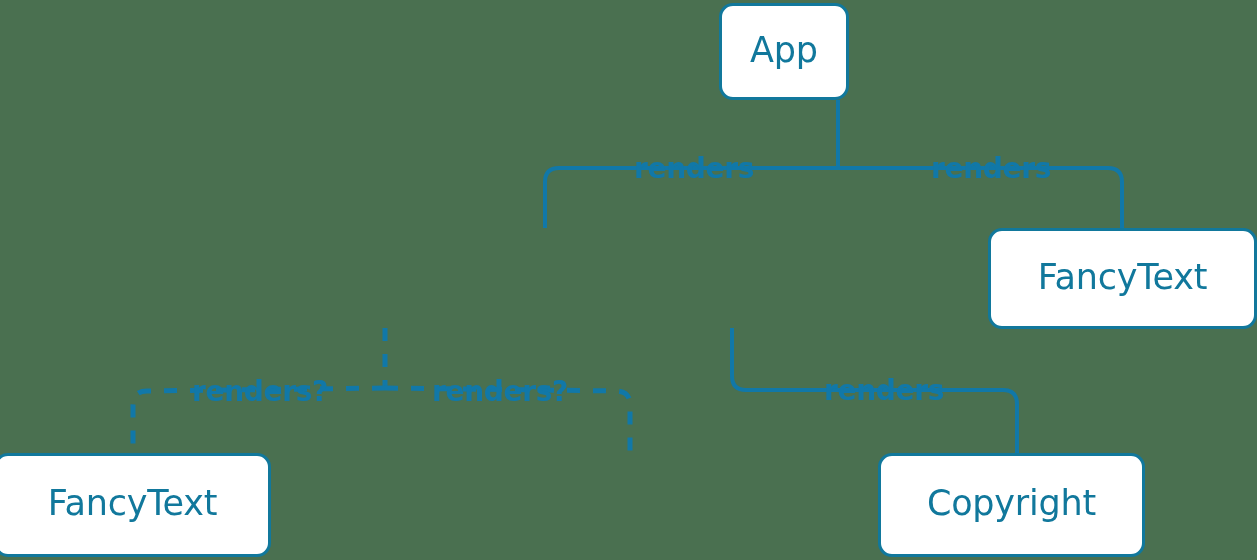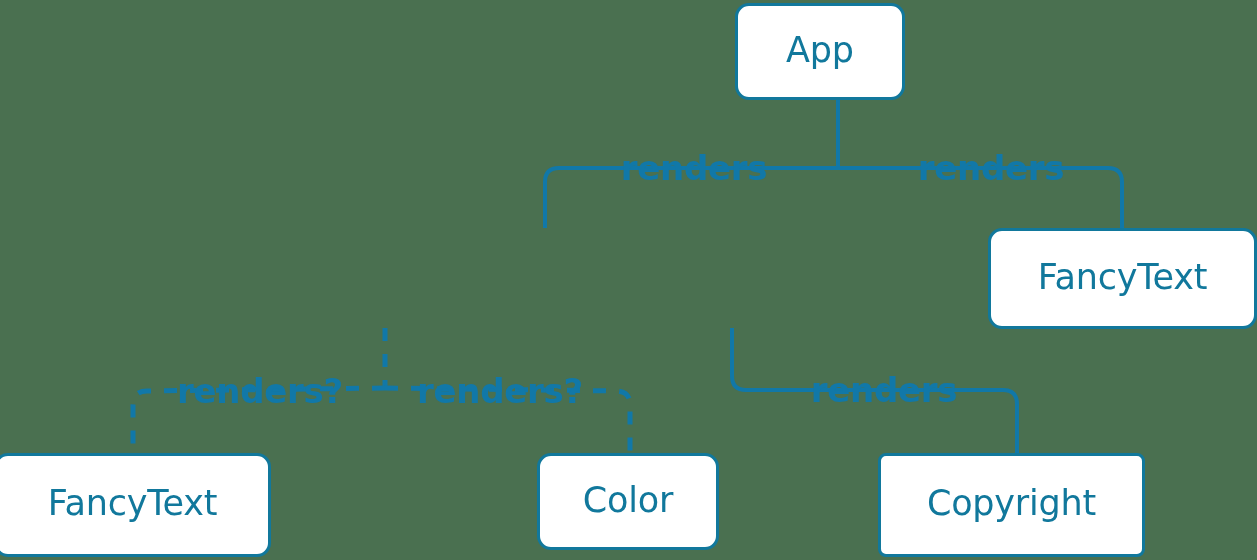--- a/index.html
+++ b/index.html
@@ -42,21 +42,21 @@
   }
   .node-label {
     display: block;
     line-height: 1;
     padding-bottom: 3px;
   }
   .edge-label {
     position: absolute;
     color: #1178a8;
     font-family: "DejaVu Sans", sans-serif;
-    font-size: 34px;
+    font-size: 28px;
     font-weight: 600;
     letter-spacing: -0.3px;
     white-space: nowrap;
     transform: translate(-50%, -50%);
     z-index: 3;
     background: transparent;
   }
 </style>
 </head>
 <body>
@@ -83,34 +83,31 @@
   <div class="edge-label" style="left:694px; top:168px;">renders</div>
 
   <div class="edge-label" style="left:991px; top:168px;">renders</div>
 
   <div class="edge-label" style="left:260px; top:391px;">renders?</div>
 
   <div class="edge-label" style="left:500px; top:391px;">renders?</div>
 
   <div class="edge-label" style="left:884px; top:390px;">renders</div>
 
-  <div class="node" style="left:735px; top:3px; width:170px; height:97px;align-items:center;">
+  <div class="node" style="left:719px; top:3px; width:130px; height:97px;align-items:center;">
     <span class="node-label">App</span>
   </div>
 
 
   <div class="node" style="left:988px; top:228px; width:269px; height:101px;">
     <span class="node-label">FancyText</span>
   </div>
 
   <div class="node" style="left:-6px; top:453px; width:277px; height:104px;">
     <span class="node-label">FancyText</span>
   </div>
 
-  <div class="node" style="left:537px; top:453px; width:182px; height:97px;">
-    <span class="node-label">Color</span>
-  </div>
 
-  <div class="node" style="left:878px; top:453px; width:267px; height:104px;border-radius:8px;">
+  <div class="node" style="left:878px; top:453px; width:267px; height:104px;">
     <span class="node-label">Copyright</span>
   </div>
 
 </div>
 
 </body></html>

